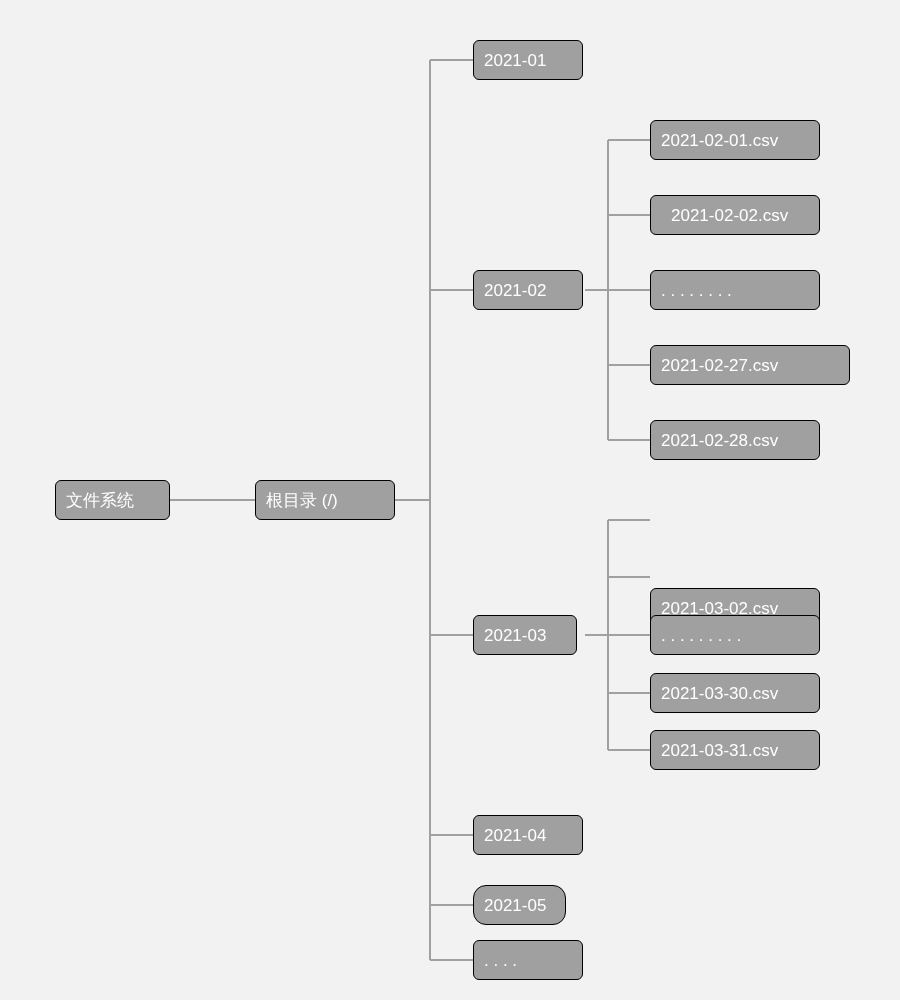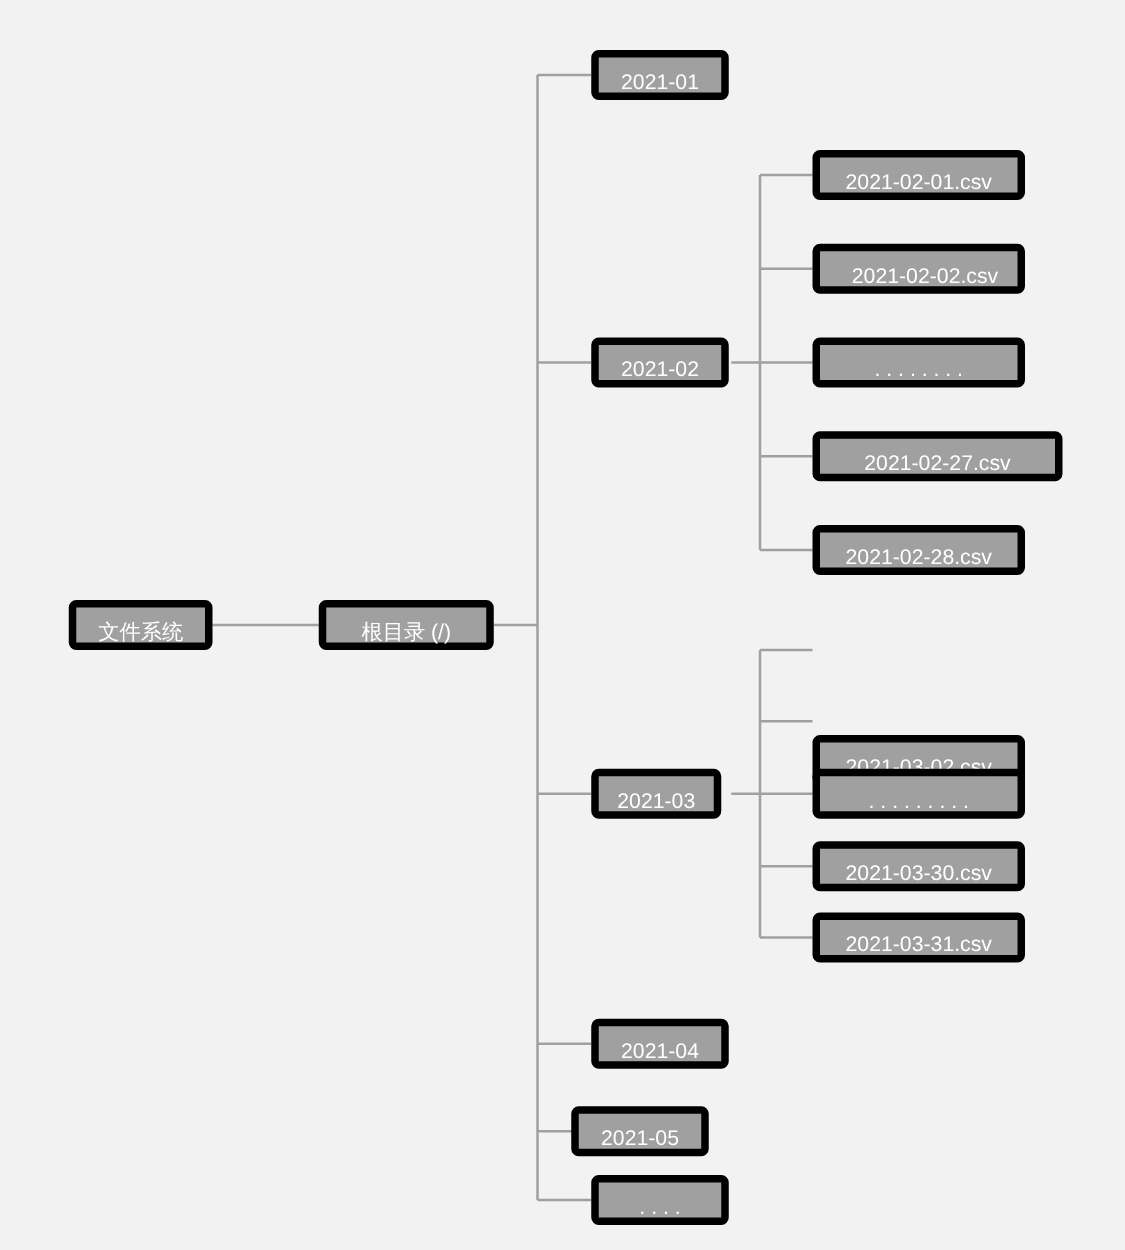--- a/index.html
+++ b/index.html
@@ -1,17 +1,17 @@
 <!DOCTYPE html>
 <html><head>
 <meta charset="utf-8">
 <style>
 body{margin:0;background:#f2f2f2;font-family:Arial,sans-serif;font-size:17px;}
 .page{position:relative;width:900px;height:1000px;}
-.node{position:absolute;background:#a0a0a0;color:#fff;border-radius:6px;border:6px solid #000000;height:40px;line-height:40px;text-align:center;white-space:nowrap;box-sizing:border-box;padding:0 10px;}
+.node{position:absolute;background:#a0a0a0;color:#fff;border-radius:6px;border:1px solid #000000;height:40px;line-height:40px;text-align:left;white-space:nowrap;box-sizing:border-box;padding:0 10px;}
 svg{position:absolute;top:0;left:0;}
 path{stroke:#a0a0a0;stroke-width:2;fill:none;}
 </style>
 </head>
 <body>
 
 <div class="page">
 
   <svg width="900" height="1000">
 
@@ -43,21 +43,21 @@
     <path d="M608 750 H650"></path>
   </svg>
 
   <div class="node" style="left:255px;top:480px;width:140px;">根目录 (/)</div>
   <div class="node" style="left:55px;top:480px;width:115px;">文件系统</div>
 
   <div class="node" style="left:473px;top:40px;width:110px;">2021-01</div>
   <div class="node" style="left:473px;top:270px;width:110px;">2021-02</div>
   <div class="node" style="left:473px;top:615px;width:104px;">2021-03</div>
   <div class="node" style="left:473px;top:815px;width:110px;">2021-04</div>
-  <div class="node" style="left:457px;top:885px;width:110px;">2021-05</div>
+  <div class="node" style="left:473px;top:885px;width:93px;border-radius:13px;">2021-05</div>
   <div class="node" style="left:473px;top:940px;width:110px;">. . . .</div>
 
   <div class="node" style="left:650px;top:120px;width:170px;">2021-02-01.csv</div>
   <div class="node" style="left:650px;top:195px;width:170px;padding-left:20px;">2021-02-02.csv</div>
   <div class="node" style="left:650px;top:270px;width:170px;">. . . . . . . .</div>
   <div class="node" style="left:650px;top:345px;width:200px;">2021-02-27.csv</div>
   <div class="node" style="left:650px;top:420px;width:170px;">2021-02-28.csv</div>
 
   <div class="node" style="left:650px;top:588px;width:170px;">2021-03-02.csv</div>
   <div class="node" style="left:650px;top:615px;width:170px;">. . . . . . . . .</div>

